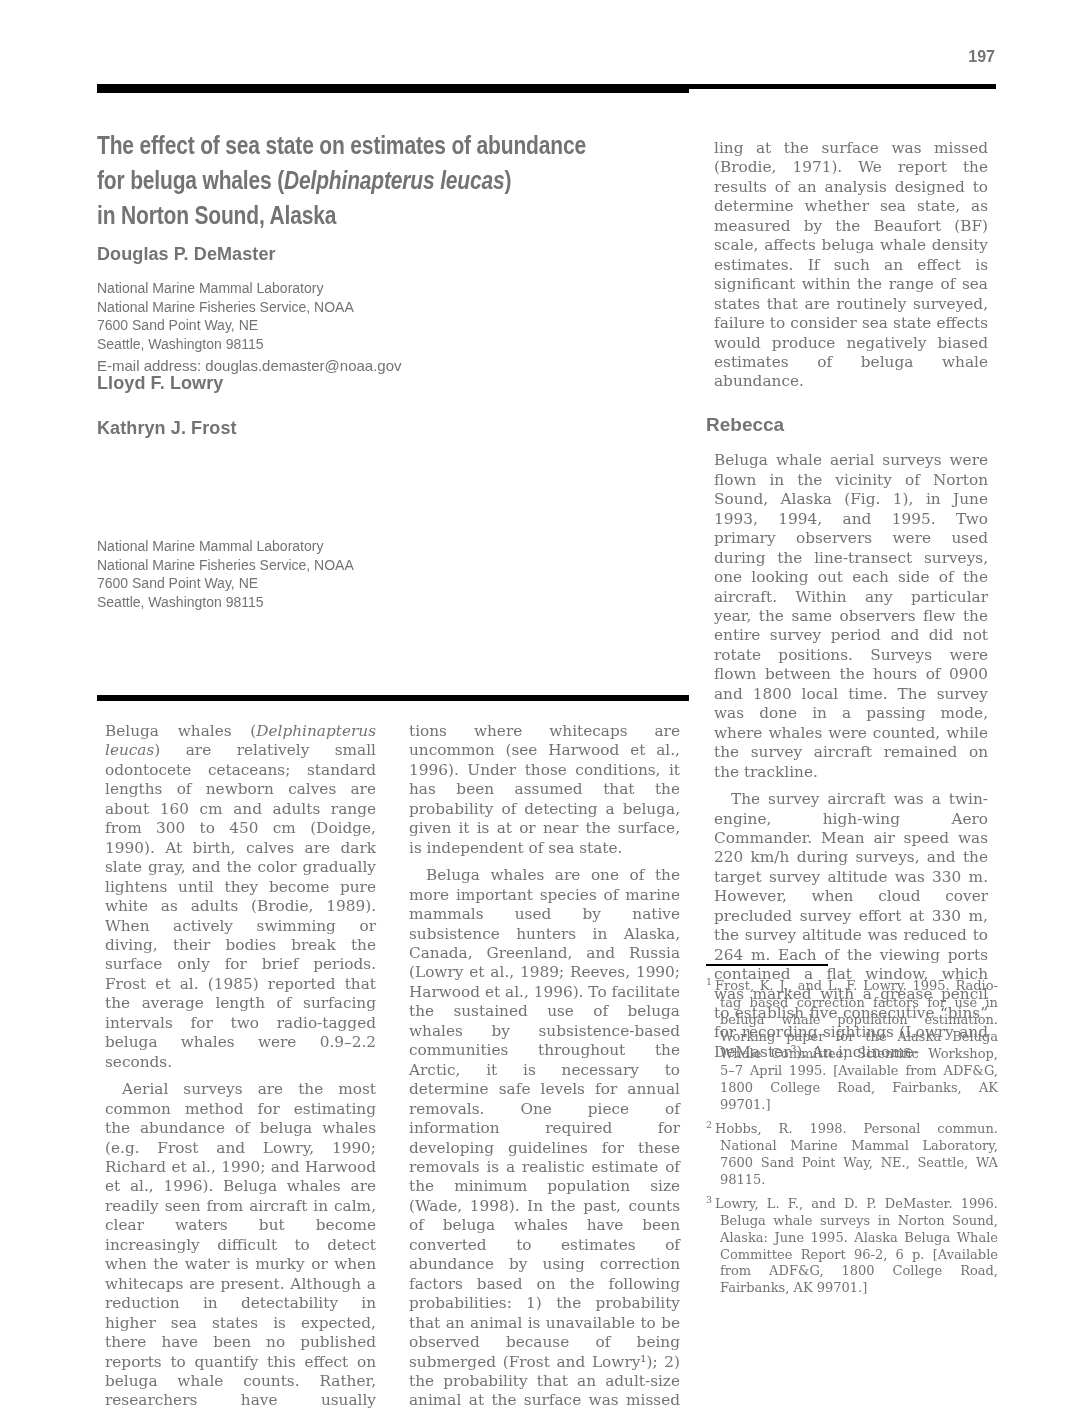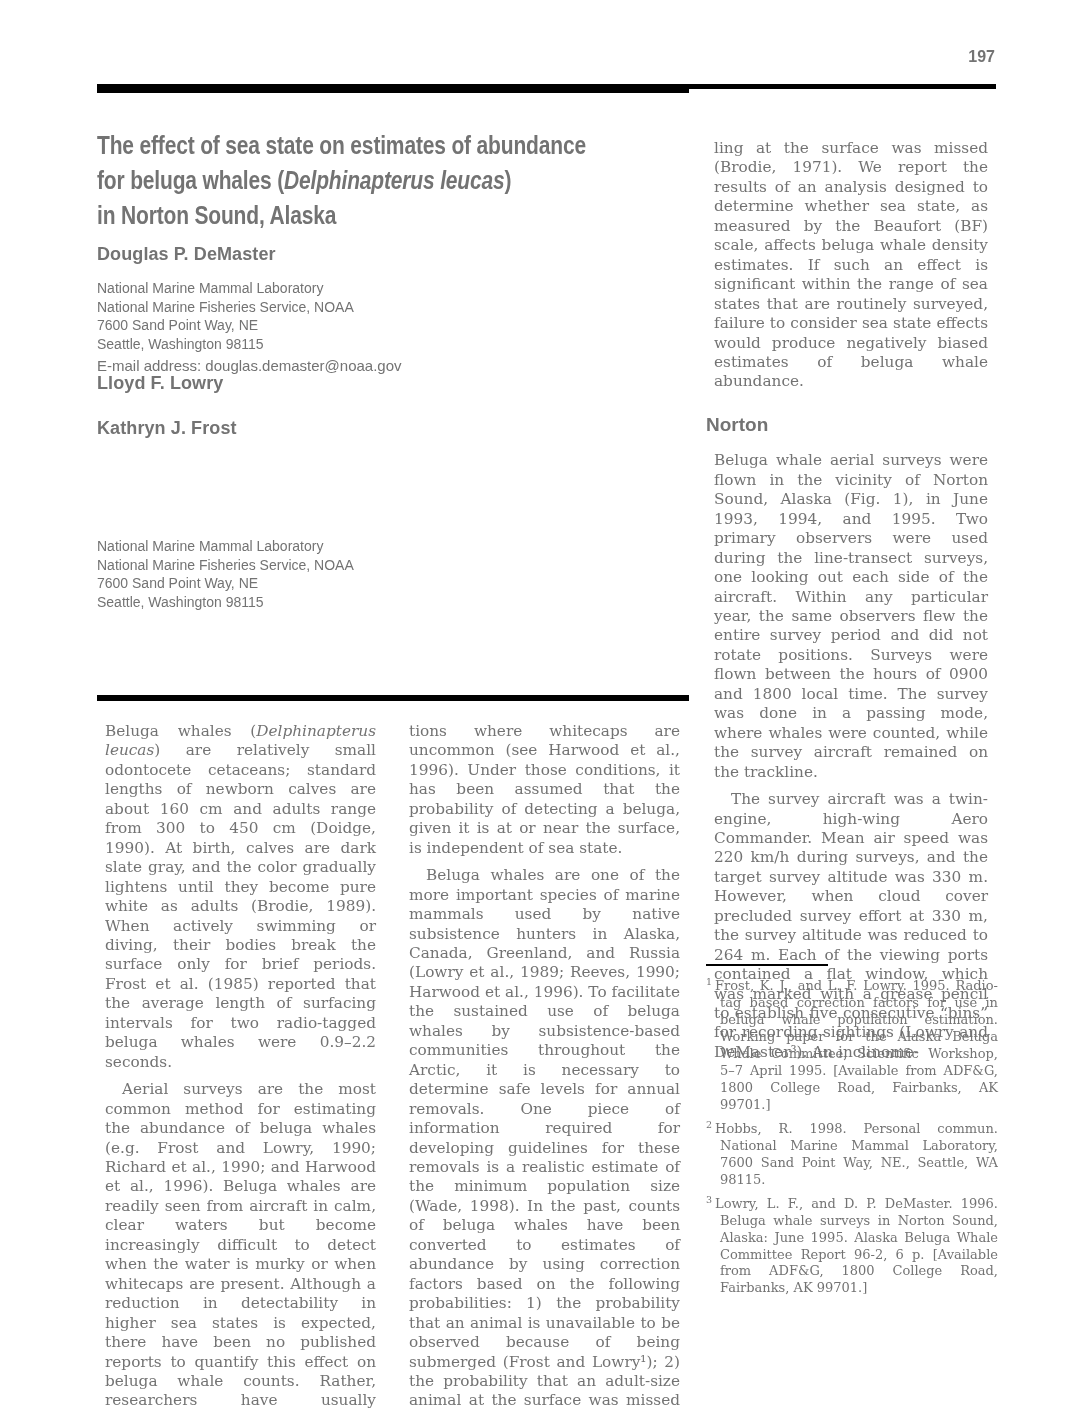--- a/index.html
+++ b/index.html
@@ -134,21 +134,21 @@
     <p class="indent">Aerial surveys are the most common method for estimating the abundance of beluga whales (e.g. Frost and Lowry, 1990; Richard et al., 1990; and Harwood et al., 1996). Beluga whales are readily seen from aircraft in calm, clear waters but become increasingly difficult to detect when the water is murky or when whitecaps are present. Although a reduction in detectability in higher sea states is expected, there have been no published reports to quantify this effect on beluga whale counts. Rather, researchers have usually restricted survey effort to condi-</p>
   </div>
 
   <div class="col col-2">
     <p>tions where whitecaps are uncommon (see Harwood et al., 1996). Under those conditions, it has been assumed that the probability of detecting a beluga, given it is at or near the surface, is independent of sea state.</p>
     <p class="indent">Beluga whales are one of the more important species of marine mammals used by native subsistence hunters in Alaska, Canada, Greenland, and Russia (Lowry et al., 1989; Reeves, 1990; Harwood et al., 1996). To facilitate the sustained use of beluga whales by subsistence-based communities throughout the Arctic, it is necessary to determine safe levels for annual removals. One piece of information required for developing guidelines for these removals is a realistic estimate of the minimum population size (Wade, 1998). In the past, counts of beluga whales have been converted to estimates of abundance by using correction factors based on the following probabilities: 1) the probability that an animal is unavailable to be observed because of being submerged (Frost and Lowry¹); 2) the probability that an adult-size animal at the surface was missed (Hobbs²); and 3) the probability a calf or year-</p>
   </div>
 
   <div class="col col-3">
     <p>ling at the surface was missed (Brodie, 1971). We report the results of an analysis designed to determine whether sea state, as measured by the Beaufort (BF) scale, affects beluga whale density estimates. If such an effect is significant within the range of sea states that are routinely surveyed, failure to consider sea state effects would produce negatively biased estimates of beluga whale abundance.</p>
-    <div class="methods-heading">Norton</div>
+    <div class="methods-heading">Rebecca</div>
     <p>Beluga whale aerial surveys were flown in the vicinity of Norton Sound, Alaska (Fig. 1), in June 1993, 1994, and 1995. Two primary observers were used during the line-transect surveys, one looking out each side of the aircraft. Within any particular year, the same observers flew the entire survey period and did not rotate positions. Surveys were flown between the hours of 0900 and 1800 local time. The survey was done in a passing mode, where whales were counted, while the survey aircraft remained on the trackline.</p>
     <p class="indent">The survey aircraft was a twin-engine, high-wing Aero Commander. Mean air speed was 220 km/h during surveys, and the target survey altitude was 330 m. However, when cloud cover precluded survey effort at 330 m, the survey altitude was reduced to 264 m. Each of the viewing ports contained a flat window, which was marked with a grease pencil to establish five consecutive “bins” for recording sightings (Lowry and DeMaster³). An inclinome-</p>
   </div>
 
   <div class="fn-rule"></div>
 
   <div class="footnotes">
     <div class="footnote"><span class="fn-num">1</span><span>Frost, K. J., and L. F. Lowry.  1995.  Radio-tag based correction factors for use in beluga whale population estimation. Working paper for the Alaska Beluga Whale Committee, Scientific Workshop, 5–7 April 1995.  [Available from ADF&amp;G, 1800 College Road, Fairbanks, AK 99701.]</span></div>
     <div class="footnote"><span class="fn-num">2</span><span>Hobbs, R.  1998.  Personal commun.  National Marine Mammal Laboratory, 7600 Sand Point Way, NE., Seattle, WA 98115.</span></div>
     <div class="footnote"><span class="fn-num">3</span><span>Lowry, L. F., and D. P. DeMaster.  1996.  Beluga whale surveys in Norton Sound, Alaska: June 1995. Alaska Beluga Whale Committee Report 96-2, 6 p.  [Available from ADF&amp;G, 1800 College Road, Fairbanks, AK 99701.]</span></div>

